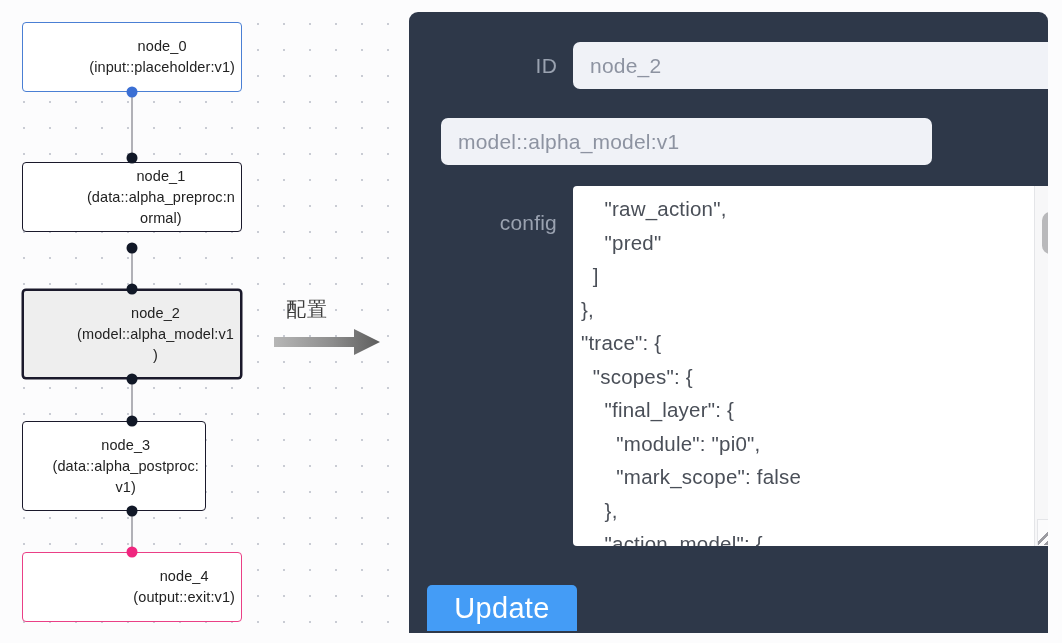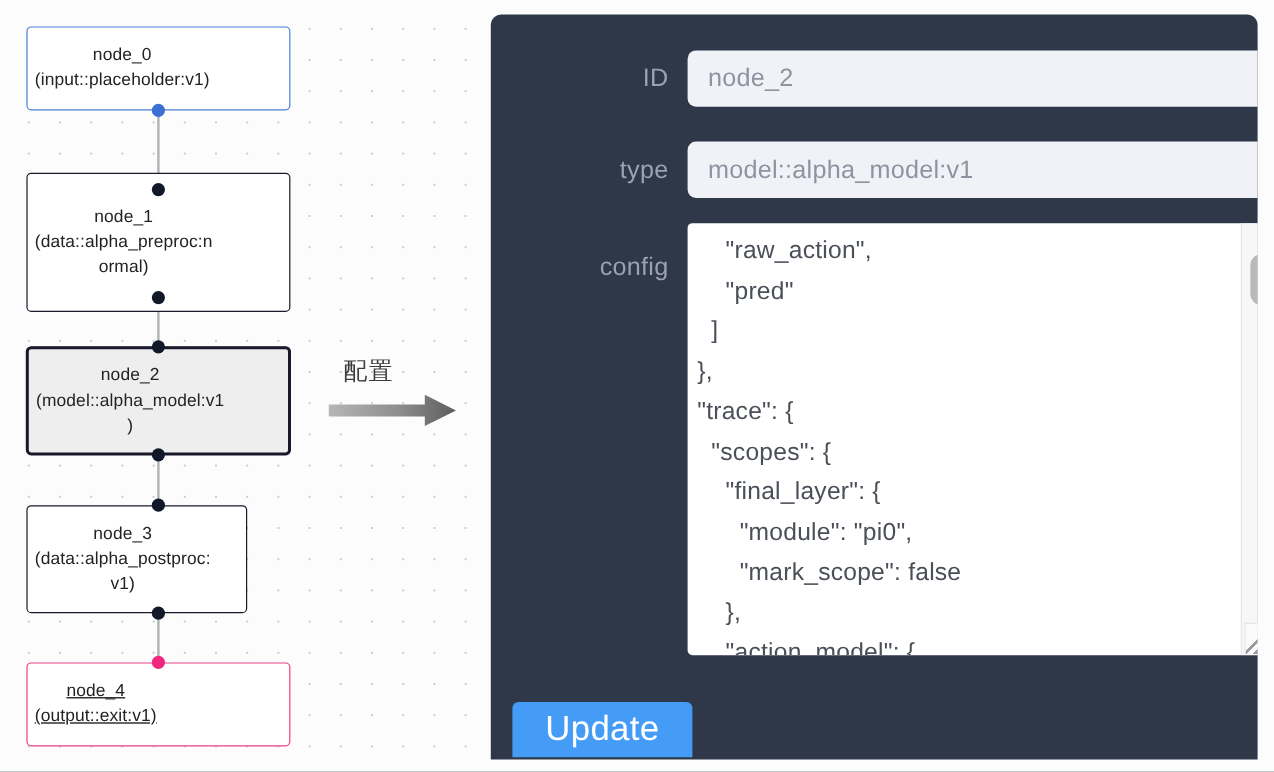--- a/index.html
+++ b/index.html
@@ -45,34 +45,34 @@
 
   
   .node {
     position: absolute;
     box-sizing: border-box;
     background: #ffffff;
     border: 1.6px solid #1a192b;
     border-radius: 4px;
     display: flex;
     align-items: center;
-    justify-content: flex-start;
+    justify-content: flex-end;
     text-align: center;
     z-index: 5;
     padding: 2px 6px;
   }
   .node .node-text {
     font-size: 14.5px;
     line-height: 21px;
     color: #222222;
     letter-spacing: 0.1px;
     white-space: pre-line;
   }
   .node.is-input  { border-color: #4a7fd4; border-width: 1.6px; }
-  .node.is-output { border-color: #ea3f86; border-width: 1.6px; text-decoration: underline; }
+  .node.is-output { border-color: #ea3f86; border-width: 1.6px; }
   .node.is-selected {
     background: #eeeeee;
     border-color: #1a192b;
     border-width: 2.2px;
     box-shadow: 0 0 0 0.5px #1a192b;
   }
 
   
   #arrow-group {
     position: absolute;
@@ -222,21 +222,21 @@
   <div class="edge" style="left:131px; top:248px; height:41px;"></div>
   <div class="edge" style="left:131px; top:379px; height:42px;"></div>
   <div class="edge" style="left:131px; top:511px; height:41px;"></div>
 
   <div class="node is-input" style="left:22px; top:22px; width:220px; height:70px;">
     <span class="node-text">node_0
 (input::placeholder:v1)</span>
   </div>
   <div class="handle blue" style="left:132px; top:92px;"></div>
 
-  <div class="node" style="left:22px; top:144px; width:220px; height:116px;">
+  <div class="node" style="left:22px; top:162px; width:220px; height:70px;">
     <span class="node-text">node_1
 (data::alpha_preproc:n
 ormal)</span>
   </div>
   <div class="handle" style="left:132px; top:158px;"></div>
   <div class="handle" style="left:132px; top:248px;"></div>
 
   <div class="node is-selected" style="left:22px; top:289px; width:220px; height:90px;">
     <span class="node-text">node_2
 (model::alpha_model:v1
@@ -275,21 +275,20 @@
 </div>
 
 <div id="panel">
 
   <div class="field-row" id="row-id">
     <span class="field-label">ID</span>
     <input class="field-input" id="input-id" type="text" value="node_2" style="">
   </div>
 
   <div class="field-row" id="row-type">
-    <span class="field-label">type</span>
     <input class="field-input" id="input-type" type="text" value="model::alpha_model:v1" style="">
   </div>
 
   <div class="field-row" id="row-config">
     <span class="field-label">config</span>
     <div id="config-box">
       <div id="config-text">    "raw_action",
     "pred"
   ]
 },

